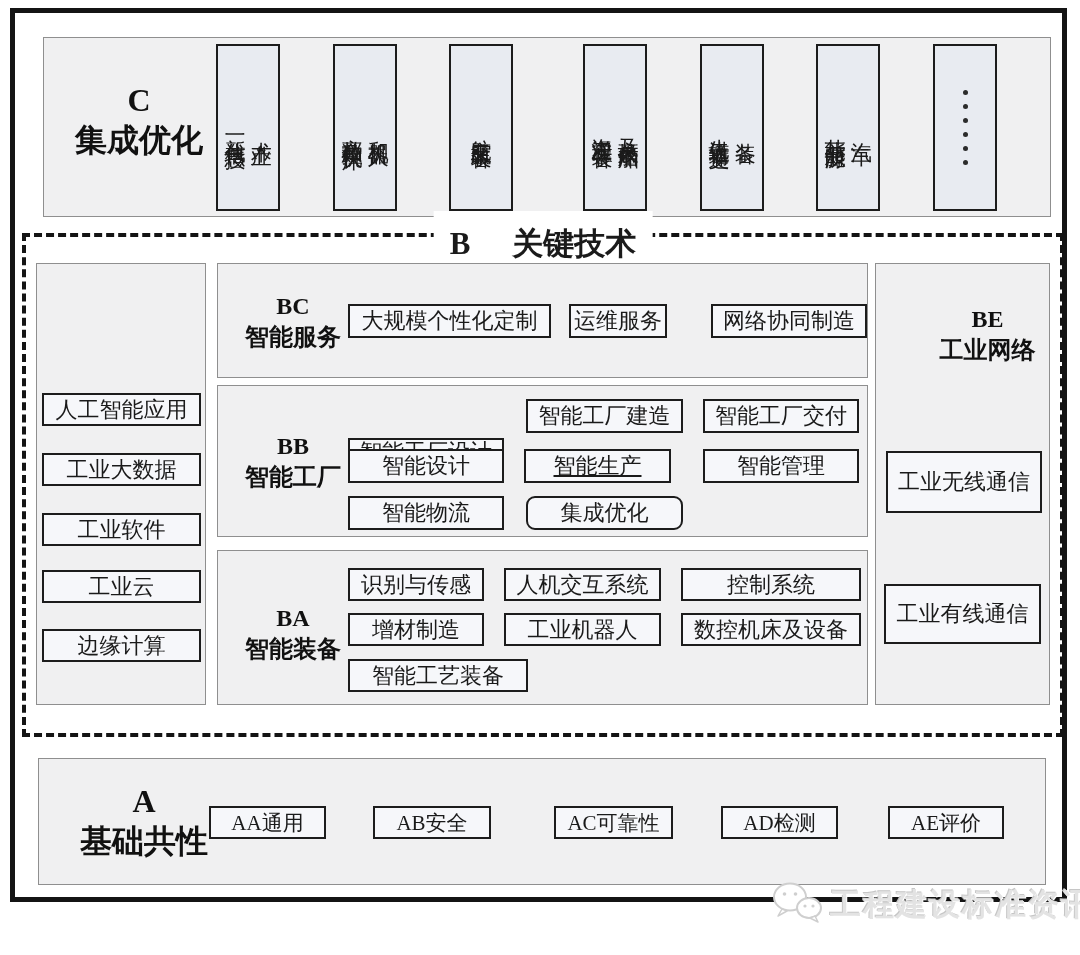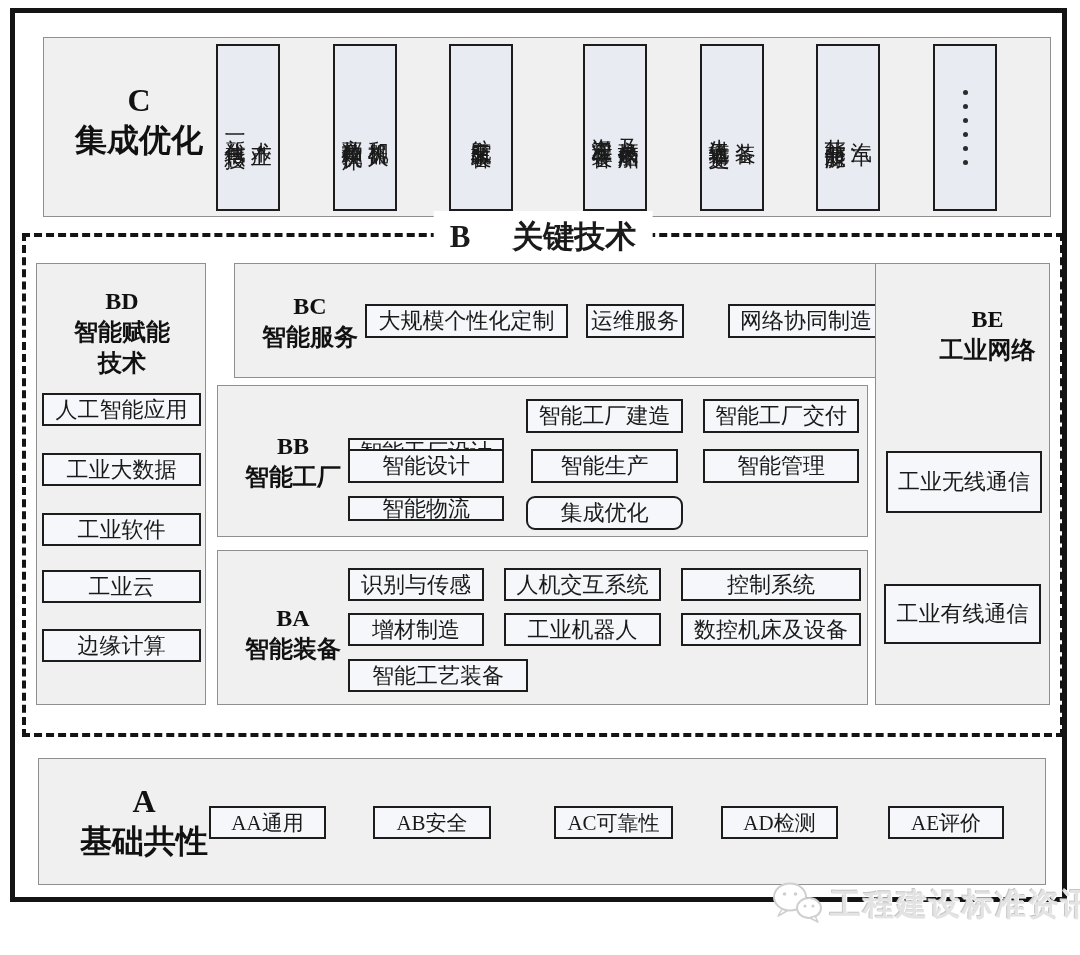--- a/index.html
+++ b/index.html
@@ -14,21 +14,21 @@
   .panel-title .ln{line-height:31px;font-size:24px;white-space:nowrap;}
   .ibox{background:#f6f7fa;border:2px solid #1c1c1c;display:flex;align-items:center;justify-content:center;
         font-size:22px;white-space:nowrap;}
   .aibox{font-size:21px;}
   .vbox{background:#e8ebf1;border:2px solid #1c1c1c;display:flex;flex-direction:row;
         align-items:center;justify-content:center;gap:2px;}
   .vcol{writing-mode:vertical-lr;text-orientation:upright;font-size:21px;letter-spacing:2px;line-height:1.15;}
   .dots{display:flex;flex-direction:column;align-items:center;justify-content:center;gap:9px;width:100%;height:100%;}
   .dot{width:5px;height:5px;border-radius:50%;background:#2b2b2b;}
   .b-frame{left:22px;top:233px;width:1042px;height:504px;border:4px dashed #141414;}
-  .b-label{top:-26px;left:50%;transform:translateX(-50%);background:#fff;padding:5px 16px;
+  .b-label{top:-26px;left:50%;transform:translateX(-50%);background:#fff;padding:12px 16px;
            font-size:31px;font-weight:bold;white-space:nowrap;}
   .b-label .code{margin-right:42px;}
   .wm{left:770px;top:880px;display:flex;align-items:center;gap:6px;z-index:20;}
   .wm-text{font-size:31px;font-weight:bold;letter-spacing:2px;color:#e3e3e3;
            text-shadow:1px 1px 0 #ffffff,-1px -1px 0 #c6c6c6;white-space:nowrap;}
 </style>
 </head>
 <body>
 
 <div class="abs outer-frame">
@@ -74,54 +74,49 @@
     </div>
   </div>
 </div>
 
 <div class="abs b-frame">
   <div class="abs b-label">
     <span class="code">B</span><span>关键技术</span>
   </div>
 
   <div class="abs panel" style="left:10px;top:26px;width:170px;height:442px;">
-    <div class="abs panel-title" style="left:0;top:22px;width:170px;">
-      <div class="ln">BD</div>
-      <div class="ln">智能赋能</div>
-      <div class="ln">技术</div>
-    </div>
     <div class="abs ibox" style="left:5px;top:129px;width:159px;height:33px;">人工智能应用</div>
     <div class="abs ibox" style="left:5px;top:189px;width:159px;height:33px;">工业大数据</div>
     <div class="abs ibox" style="left:5px;top:249px;width:159px;height:33px;">工业软件</div>
     <div class="abs ibox" style="left:5px;top:306px;width:159px;height:33px;">工业云</div>
     <div class="abs ibox" style="left:5px;top:365px;width:159px;height:33px;">边缘计算</div>
   </div>
 
-  <div class="abs panel" style="left:208px;top:26px;width:651px;height:115px;">
+  <div class="abs panel" style="left:191px;top:26px;width:651px;height:115px;">
     <div class="abs panel-title" style="left:10px;top:27px;width:130px;">
       <div class="ln">BC</div>
       <div class="ln">智能服务</div>
     </div>
     <div class="abs ibox" style="left:130px;top:40px;width:203px;height:34px;">大规模个性化定制</div>
     <div class="abs ibox" style="left:351px;top:40px;width:98px;height:34px;">运维服务</div>
     <div class="abs ibox" style="left:485px;top:40px;width:156px;height:34px;margin-left:8px;">网络协同制造</div>
   </div>
 
   <div class="abs panel" style="left:191px;top:148px;width:651px;height:152px;">
     <div class="abs panel-title" style="left:10px;top:45px;width:130px;text-align:center;">
       <div class="ln">BB</div>
       <div class="ln">智能工厂</div>
     </div>
     <div class="abs ibox" style="left:130px;top:20px;width:156px;height:28px;margin-top:32px;">智能工厂设计</div>
     <div class="abs ibox" style="left:308px;top:13px;width:157px;height:34px;">智能工厂建造</div>
     <div class="abs ibox" style="left:485px;top:13px;width:156px;height:34px;">智能工厂交付</div>
     <div class="abs ibox" style="left:130px;top:63px;width:156px;height:34px;">智能设计</div>
-    <div class="abs ibox" style="left:313px;top:63px;width:147px;height:34px;">智能生产</div>
+    <div class="abs ibox" style="left:306px;top:63px;width:147px;height:34px;text-decoration:underline;">智能生产</div>
     <div class="abs ibox" style="left:485px;top:63px;width:156px;height:34px;">智能管理</div>
-    <div class="abs ibox" style="left:130px;top:110px;width:156px;height:25px;">智能物流</div>
+    <div class="abs ibox" style="left:130px;top:110px;width:156px;height:34px;">智能物流</div>
     <div class="abs ibox" style="left:308px;top:110px;width:157px;height:34px;border-radius:9px;">集成优化</div>
   </div>
 
   <div class="abs panel" style="left:191px;top:313px;width:651px;height:155px;">
     <div class="abs panel-title" style="left:10px;top:52px;width:130px;">
       <div class="ln">BA</div>
       <div class="ln">智能装备</div>
     </div>
     <div class="abs ibox" style="left:130px;top:17px;width:136px;height:33px;">识别与传感</div>
     <div class="abs ibox" style="left:286px;top:17px;width:157px;height:33px;">人机交互系统</div>

